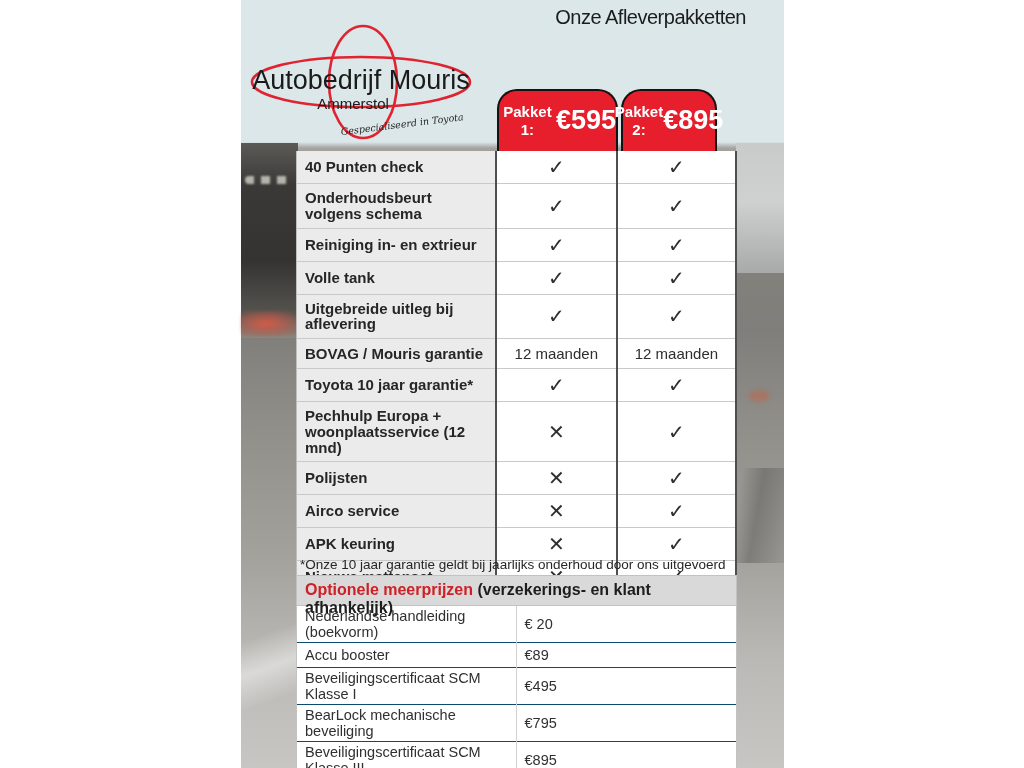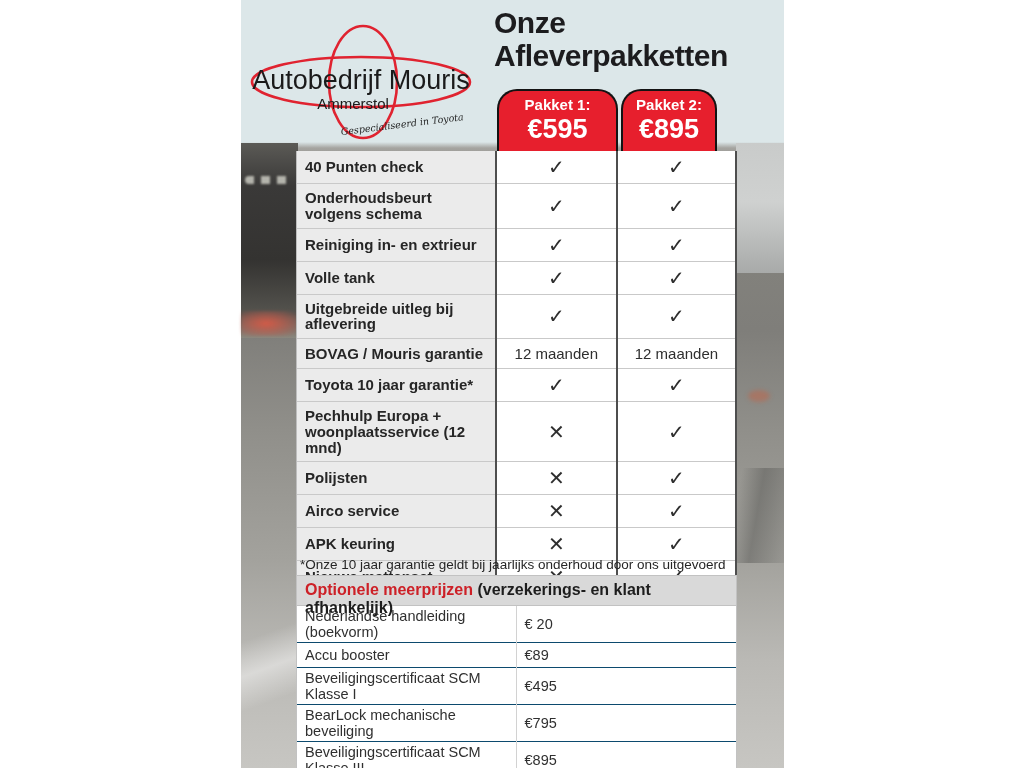--- a/index.html
+++ b/index.html
@@ -51,29 +51,29 @@
     position:absolute;left:0;top:600px;width:57px;height:120px;
     background:linear-gradient(160deg,rgba(255,255,255,.0) 30%,rgba(255,255,255,.45) 55%,rgba(255,255,255,0) 80%);
   }
 
   
   .logo{position:absolute;left:6px;top:16px;width:232px;height:128px;}
 
   
   .page-title{
     position:absolute;left:253px;top:6px;width:252px;
-    font-size:30px;font-weight:bold;color:#1c1c1e;line-height:1.1;letter-spacing:-0.5px;
+    font-size:20px;font-weight:normal;color:#1c1c1e;line-height:1.1;letter-spacing:-0.5px;text-align:right;
   }
 
   
   .pkg-box{
     position:absolute;top:89px;height:62px;box-sizing:border-box;
     background:#e71f2d;border:2px solid #131313;border-bottom:none;
     border-radius:20px 20px 0 0;
-    display:flex;flex-direction:column;align-items:center;justify-content:center;
+    display:flex;flex-direction:row;align-items:center;justify-content:center;
     color:#ffffff;text-align:center;
   }
   .pkg-box .pkg-label{font-size:15px;font-weight:bold;line-height:1.2;}
   .pkg-box .pkg-price{font-size:27px;font-weight:bold;line-height:1.15;}
   #pkg1{left:256px;width:121px;}
   #pkg2{left:380px;width:96px;}
 
   
   .cmp-table{
     position:absolute;left:55px;top:151px;width:441px;

